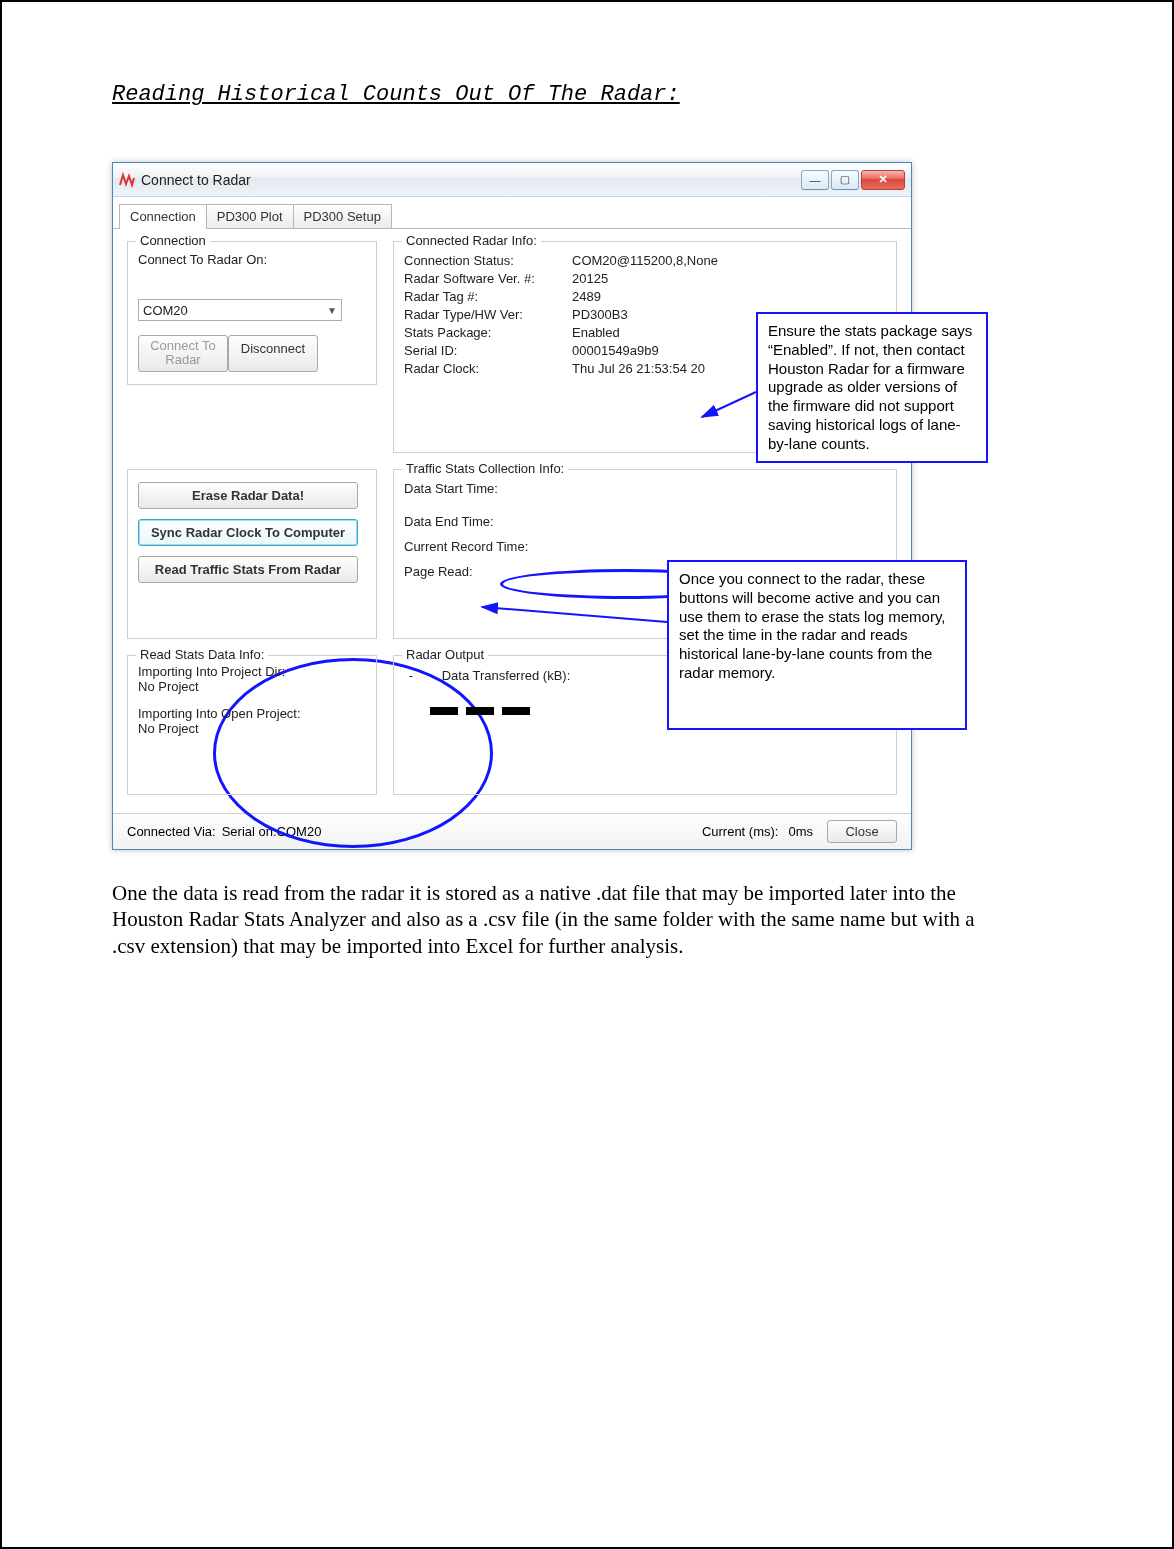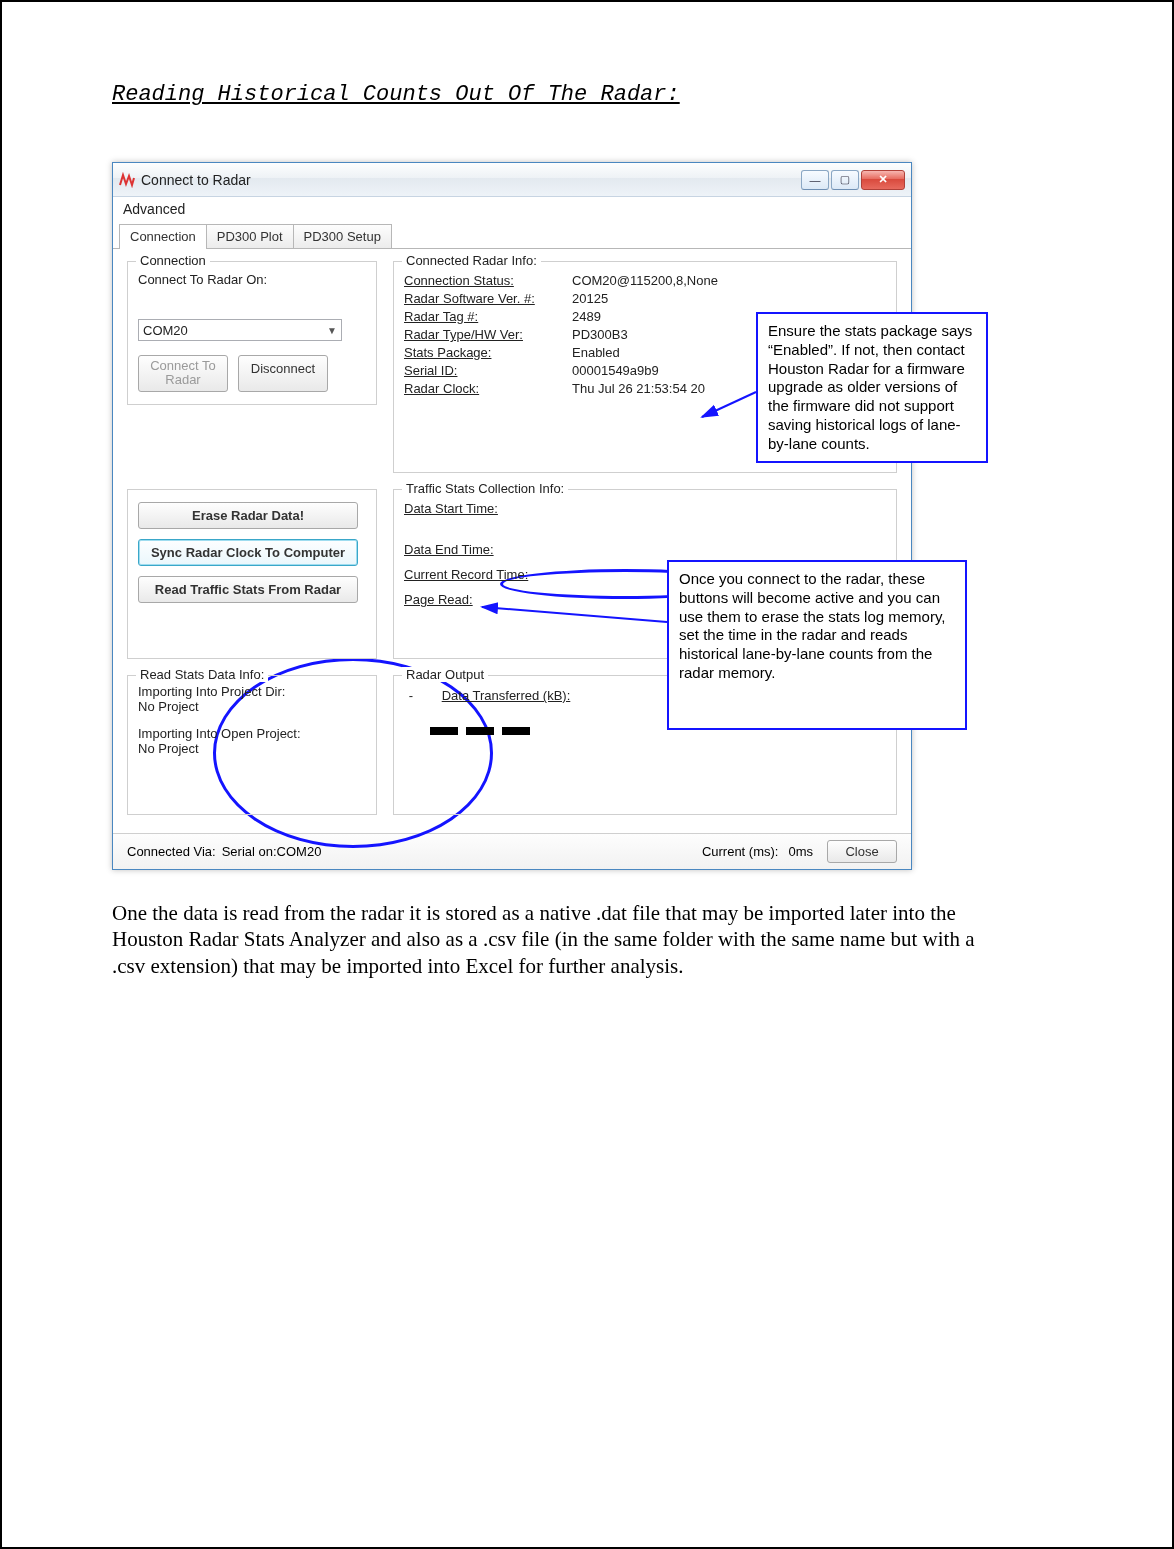--- a/index.html
+++ b/index.html
@@ -94,21 +94,21 @@
   }
   .fieldset > .legend {
     position:absolute; top:-9px; left:8px; background:#fff;
     padding:0 4px; font-size:13px; color:#222;
   }
 
   .row2 { display:flex; gap:16px; }
   .col { flex:1; min-width:0; }
 
   .kv { display:flex; gap:8px; font-size:13px; margin:3px 0; white-space:nowrap; }
-  .kv .k { width:160px;text-decoration:underline; }
+  .kv .k { width:160px; }
   .kv .v { flex:1; }
 
   .combo {
     width:204px; height:22px;
     border:1px solid #abadb3;
     background:#fff;
     display:flex; align-items:center; justify-content:space-between;
     padding:0 4px; font-size:13px;margin-top:32px;
   }
   .combo .arrow { font-size:10px; color:#555; }
@@ -182,42 +182,39 @@
         <polyline points="1,13 4,3 7,12 10,4 13,13 15,6" fill="none" stroke="#d33" stroke-width="2"></polyline>
       </svg>
       <span class="win-title">Connect to Radar</span>
       <div class="wc-group">
         <div class="wc-btn">—</div>
         <div class="wc-btn">▢</div>
         <div class="wc-btn wc-close">✕</div>
       </div>
     </div>
 
-    <div class="menubar">
-      <span>Advanced</span>
-    </div>
 
     <div class="tabs">
       <div class="tab active">Connection</div>
       <div class="tab">PD300 Plot</div>
       <div class="tab">PD300 Setup</div>
     </div>
 
     <div class="tab-body">
 
       <div class="row2">
         <div class="col" style="max-width:250px">
           <div class="fieldset">
             <span class="legend">Connection</span>
             <div style="margin:2px 0 4px 0">Connect To Radar On:</div>
             <div class="combo">
               <span>COM20</span>
               <span class="arrow">▼</span>
             </div>
-            <div style="display:flex; gap:10px; margin-top:14px;">
+            <div style="display:flex; margin-top:14px;">
               <div class="btn disabled" style="white-space:pre-line; line-height:1.1; padding:3px 8px;">Connect To
 Radar</div>
               <div class="btn">Disconnect</div>
             </div>
           </div>
         </div>
 
         <div class="col">
           <div class="fieldset" style="height:212px;">
             <span class="legend">Connected Radar Info:</span>
@@ -263,21 +260,21 @@
             </div>
           </div>
         </div>
         <div class="col">
           <div class="fieldset" style="height:170px;">
             <span class="legend">Traffic Stats Collection Info:</span>
             <div class="kv">
                 <span class="k">Data Start Time:</span>
                 <span class="v"></span>
               </div>
-            <div class="kv" style="margin-top:26px">
+            <div class="kv" style="margin-top:18px">
                 <span class="k">Data End Time:</span>
                 <span class="v"></span>
               </div>
             <div class="kv" style="margin-top:10px">
                 <span class="k">Current Record Time:</span>
                 <span class="v"></span>
               </div>
             <div class="kv" style="margin-top:10px">
                 <span class="k">Page Read:</span>
                 <span class="v"></span>

